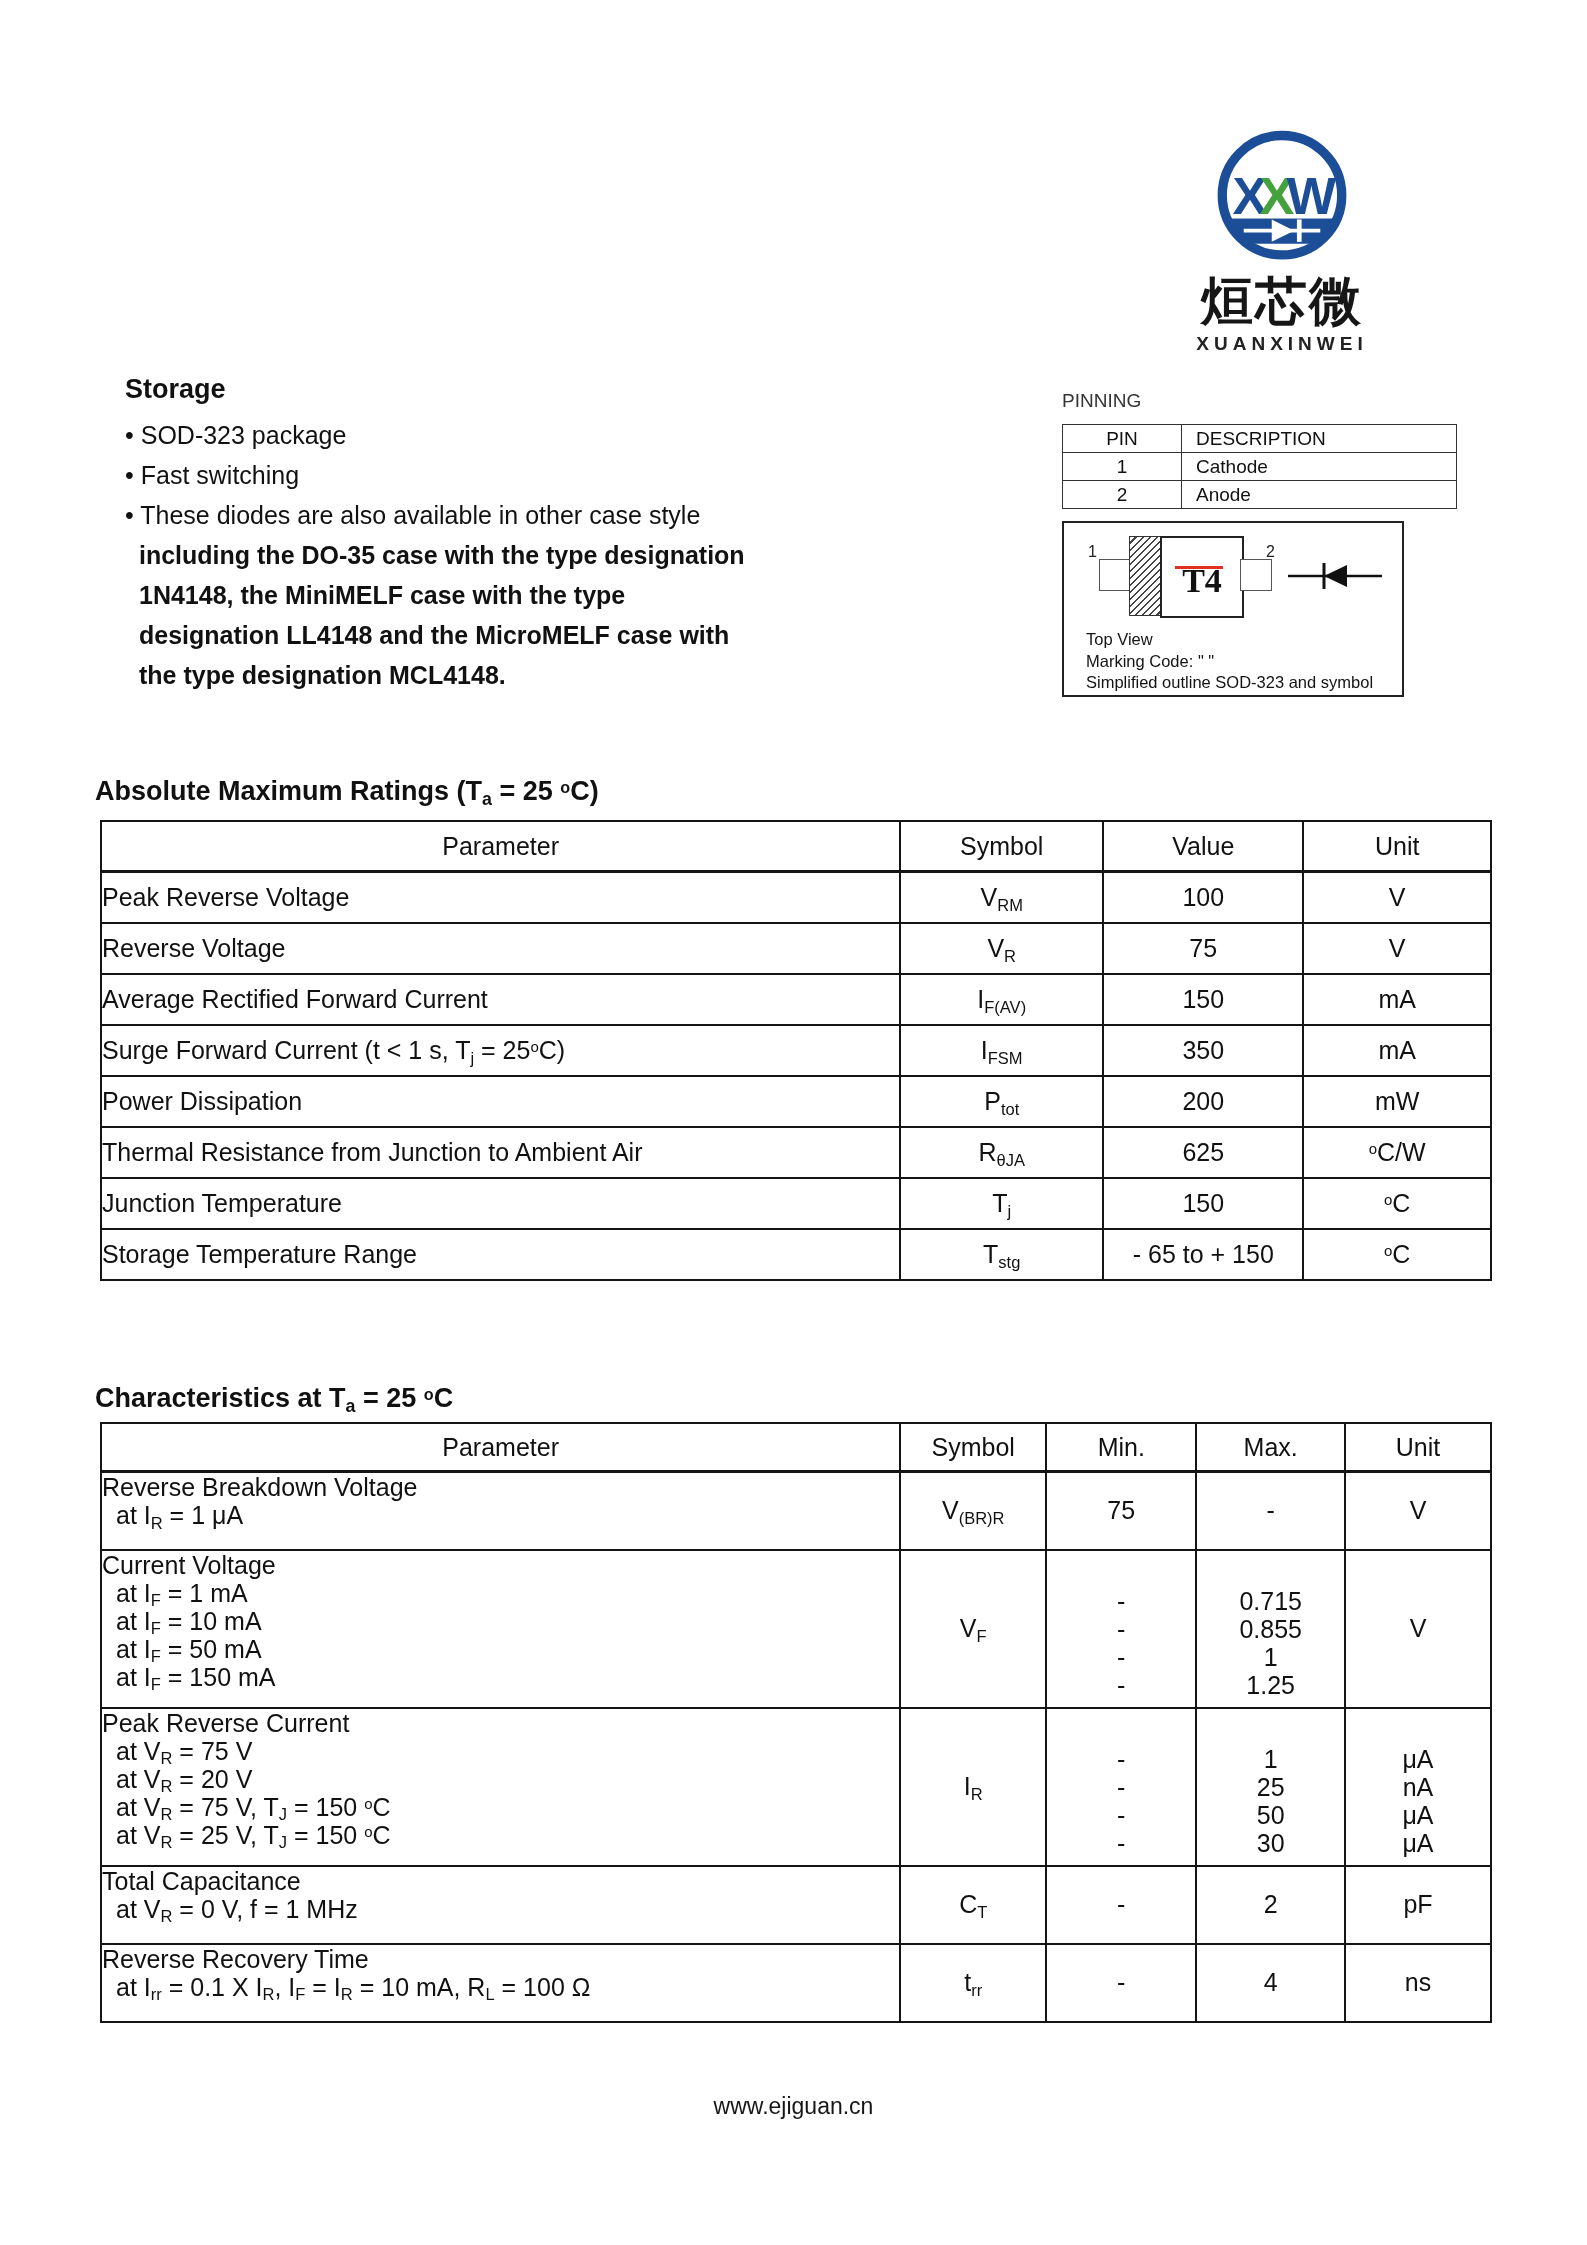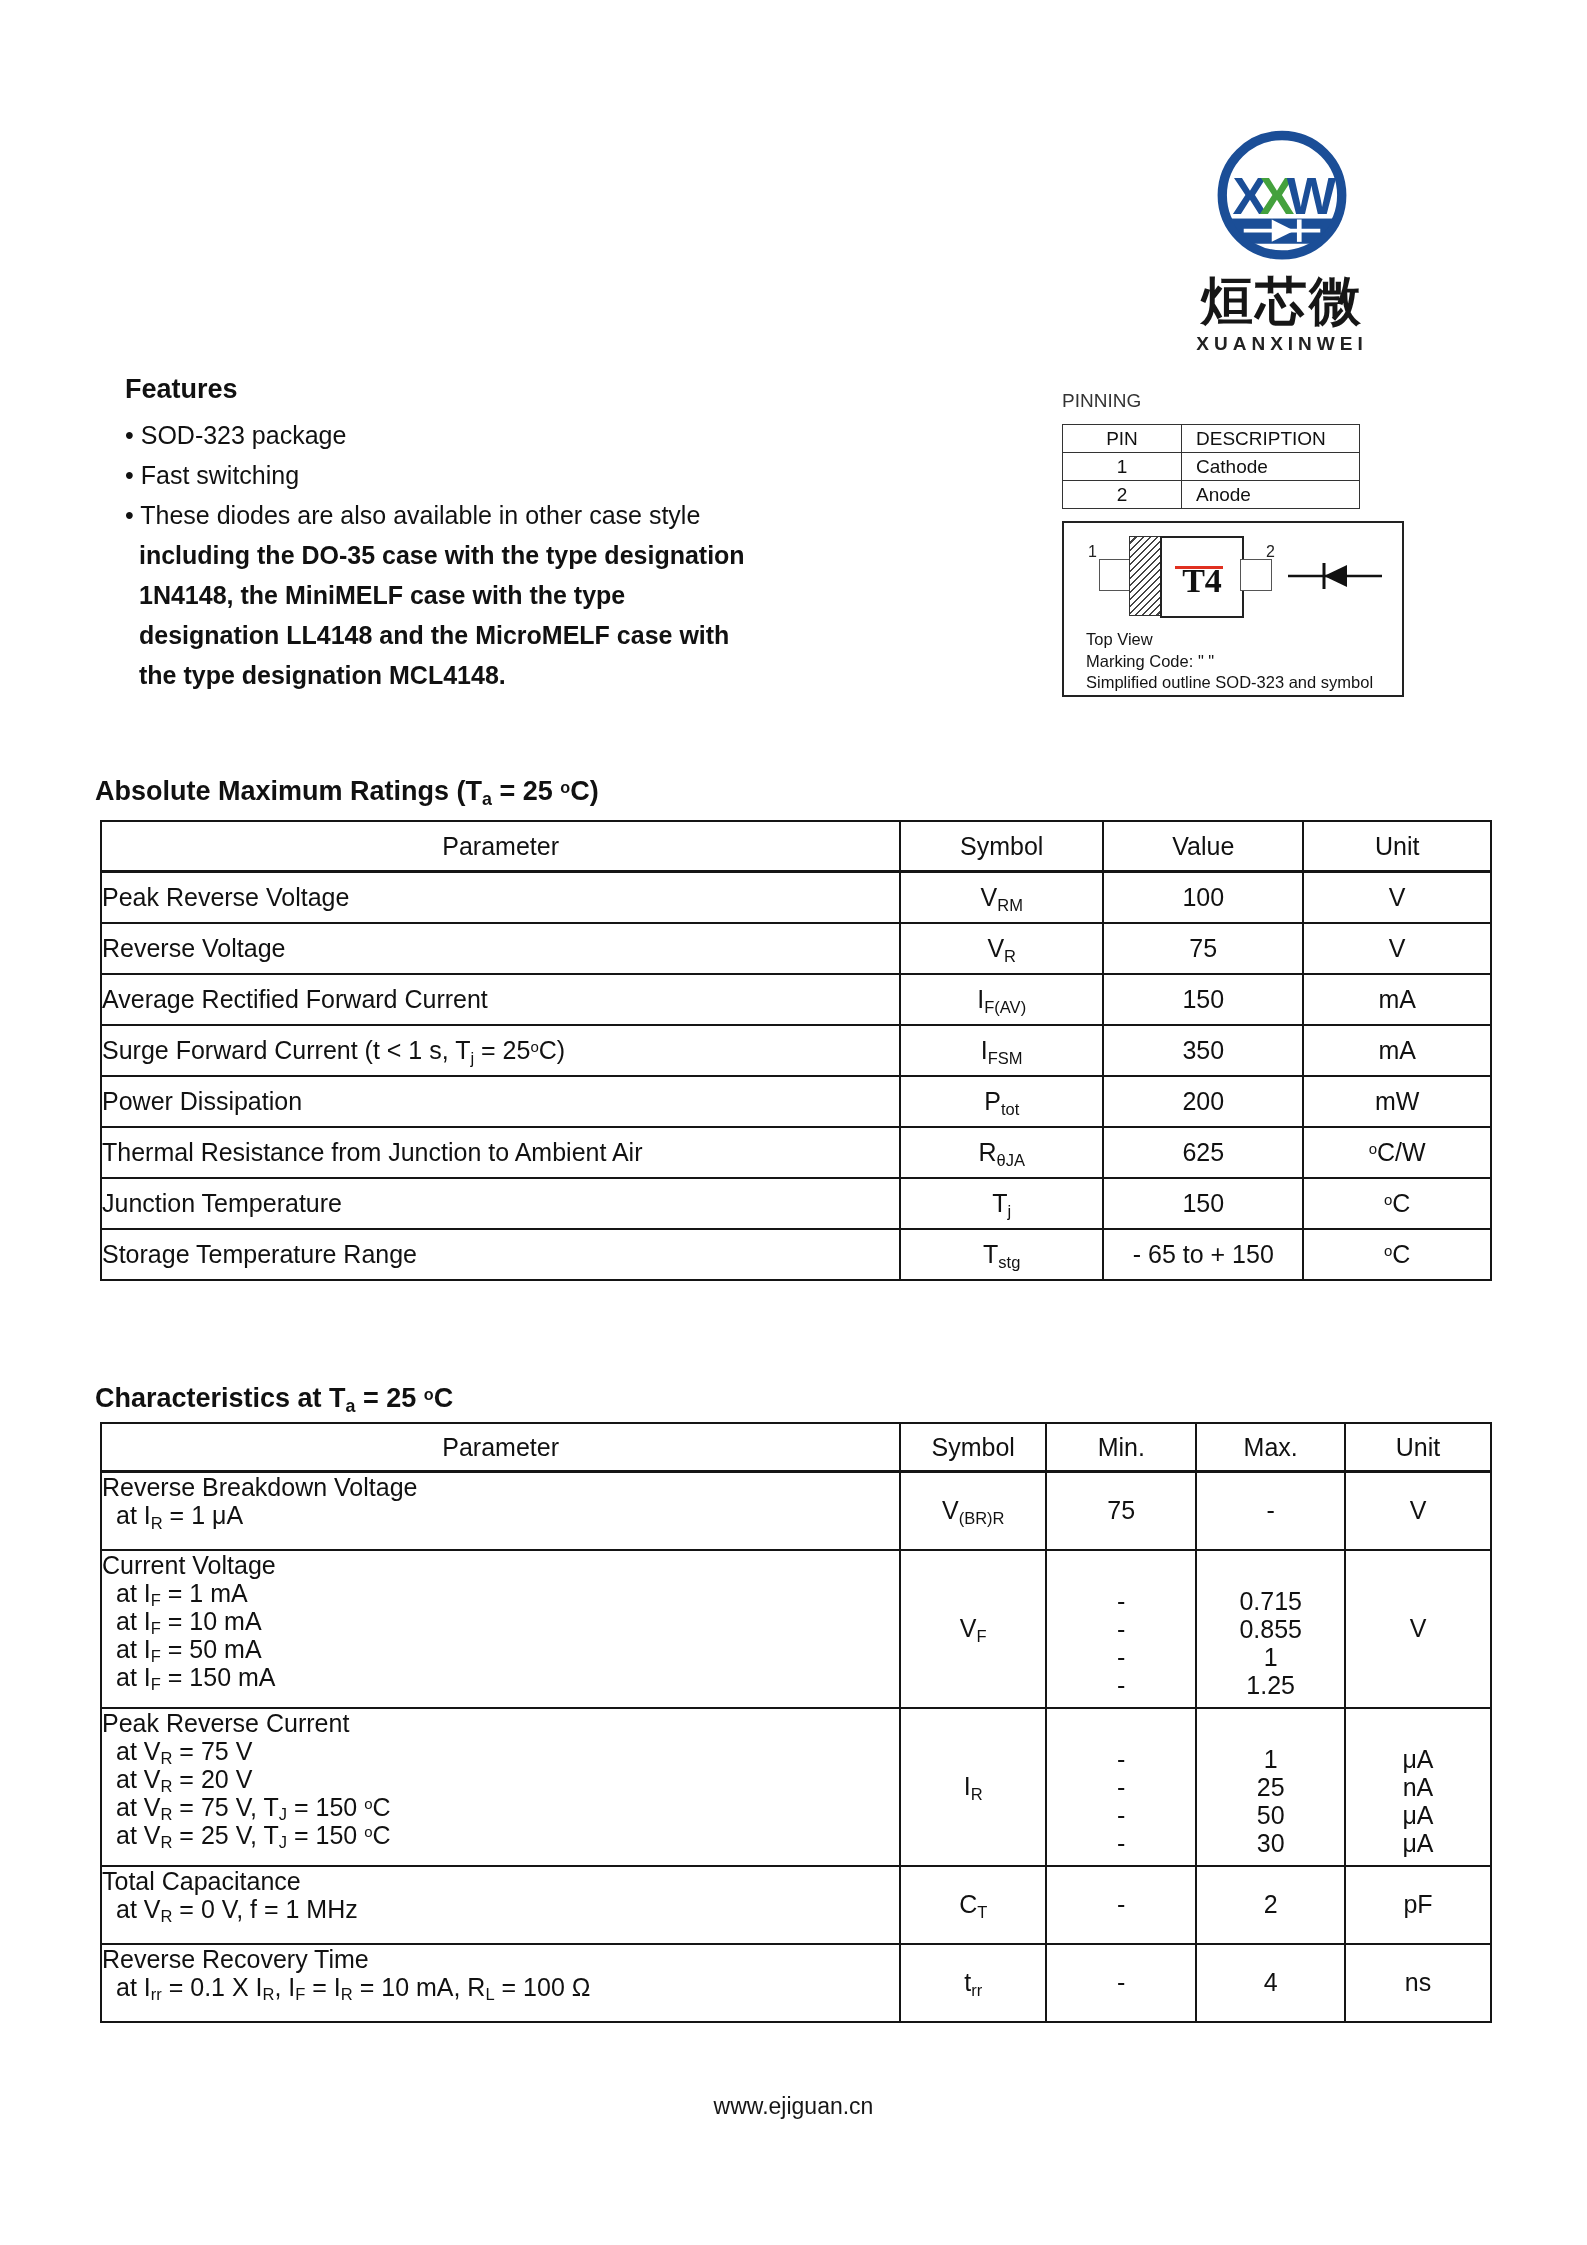--- a/index.html
+++ b/index.html
@@ -17,21 +17,21 @@
   .logo .en{font-size:19px;font-weight:bold;letter-spacing:5px;margin-top:4px;color:#222;}
 
   
   .features{position:absolute;left:125px;top:374px;width:660px;}
   .features h2{margin:0 0 10px 0;font-size:27px;}
   .features .fl{font-size:25px;line-height:40px;}
   .features .cont{margin-left:14px;font-weight:bold;}
 
   
   .pinhead{position:absolute;left:1062px;top:390px;font-size:19px;color:#333;}
-  .pintable{position:absolute;left:1062px;top:424px;width:298px;border-collapse:collapse;font-size:19px;}
+  .pintable{position:absolute;left:1062px;top:424px;width:395px;border-collapse:collapse;font-size:19px;}
   .pintable th,.pintable td{border:1.5px solid #333;height:27px;font-weight:normal;padding:0;}
   .pintable .pc{width:118px;text-align:center;}
   .pintable .dc{text-align:left;padding-left:14px;}
 
   
   .outbox{position:absolute;left:1062px;top:521px;width:338px;height:172px;border:2px solid #222;}
   .lead{position:absolute;border:1.5px solid #555;background:#fff;width:30px;height:30px;top:36px;}
   .lead1{left:35px;} .lead2{left:176px;}
   .hatch{position:absolute;left:65px;top:13px;width:31px;height:78px;border:1.5px solid #333;
          background:repeating-linear-gradient(135deg,#fff 0px,#fff 3.5px,#444 3.5px,#444 5px);}
@@ -92,21 +92,21 @@
           <polygon points="64,98 64,122 88,110" fill="#fff"></polygon>
           <rect x="91" y="98" width="5" height="24" fill="#fff"></rect>
         </g>
       </g>
     </svg>
     <div class="cn">烜芯微</div>
     <div class="en">XUANXINWEI</div>
   </div>
 
   <div class="features">
-    <h2>Features</h2>
+    <h2>Storage</h2>
     <div class="fl">• <span>SOD-323 package</span></div>
     <div class="fl">• <span>Fast switching</span></div>
     <div class="fl">• <span>These diodes are also available in other case style</span></div>
     <div class="fl cont">including the DO-35 case with the type designation</div>
     <div class="fl cont">1N4148, the MiniMELF case with the type</div>
     <div class="fl cont">designation LL4148 and the MicroMELF case with</div>
     <div class="fl cont">the type designation MCL4148.</div>
   </div>
 
   <div class="pinhead">PINNING</div>

